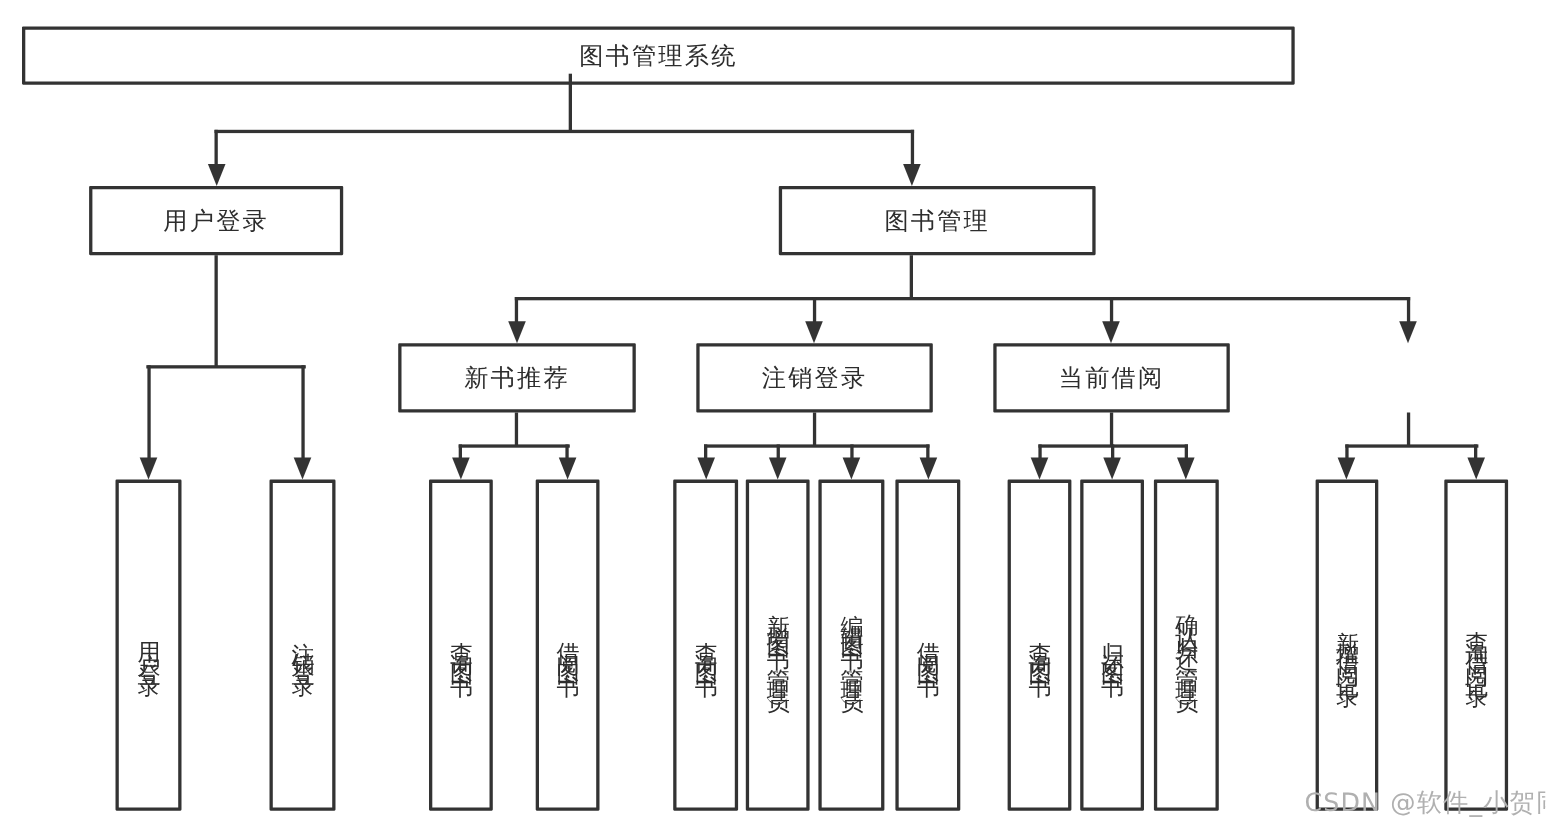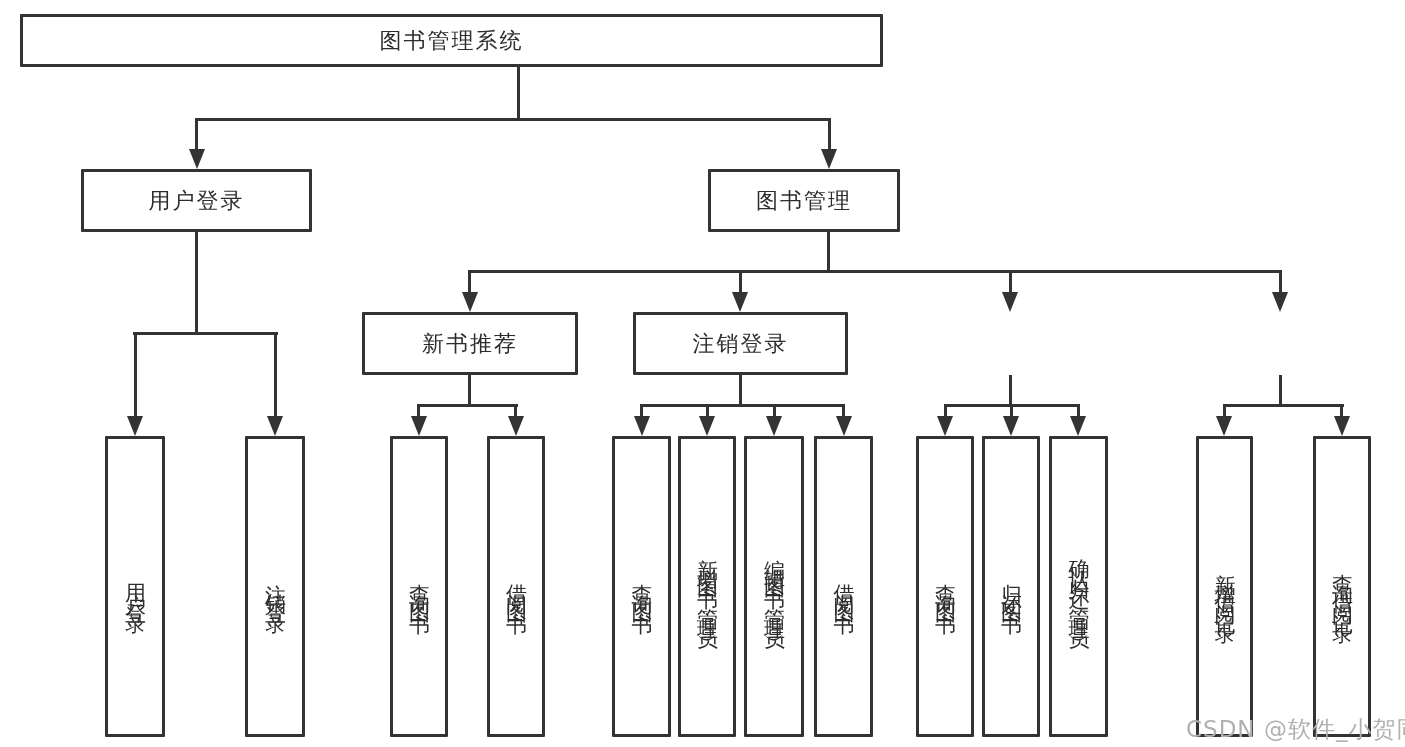--- a/index.html
+++ b/index.html
@@ -34,35 +34,35 @@
   .wm{
     position:absolute;left:1186px;top:714px;font-size:23px;letter-spacing:1px;
     color:var(--watermark);white-space:nowrap;
   }
 </style>
 </head>
 <body>
 
 <div class="stage">
 
-  <div class="node" style="left:20px;top:14px;width:863px;height:53px">
+  <div class="node" style="left:20px;top:24px;width:1157px;height:53px">
     <span>图书管理系统</span>
   </div>
 
   <i class="v" style="left:517px;top:67px;height:53px"></i>
   <i class="h" style="left:195px;top:118px;width:636px"></i>
   <i class="v" style="left:195px;top:118px;height:34px"></i>
   <i class="arw" style="left:189px;top:149px"></i>
   <i class="v" style="left:828px;top:118px;height:34px"></i>
   <i class="arw" style="left:821px;top:149px"></i>
 
   <div class="node" style="left:81px;top:169px;width:231px;height:63px">
     <span>用户登录</span>
   </div>
-  <div class="node" style="left:708px;top:169px;width:192px;height:63px">
+  <div class="node" style="left:708px;top:169px;width:288px;height:63px">
     <span>图书管理</span>
   </div>
 
   <i class="v" style="left:195px;top:232px;height:102px"></i>
   <i class="h" style="left:133px;top:332px;width:145px"></i>
   <i class="v" style="left:134px;top:332px;height:88px"></i>
   <i class="arw" style="left:127px;top:416px"></i>
   <i class="v" style="left:274px;top:332px;height:88px"></i>
   <i class="arw" style="left:267px;top:416px"></i>
 
@@ -75,20 +75,23 @@
   <i class="v" style="left:1009px;top:270px;height:26px"></i>
   <i class="arw" style="left:1002px;top:292px"></i>
   <i class="v" style="left:1279px;top:270px;height:26px"></i>
   <i class="arw" style="left:1272px;top:292px"></i>
 
   <div class="node" style="left:362px;top:312px;width:216px;height:63px">
     <span>新书推荐</span>
   </div>
   <div class="node" style="left:633px;top:312px;width:215px;height:63px">
     <span>注销登录</span>
+  </div>
+  <div class="node" style="left:903px;top:312px;width:215px;height:63px">
+    <span>当前借阅</span>
   </div>
 
   <i class="v" style="left:468px;top:375px;height:31px"></i>
   <i class="h" style="left:417px;top:404px;width:101px"></i>
   <i class="v" style="left:417px;top:404px;height:16px"></i>
   <i class="arw" style="left:411px;top:416px"></i>
   <i class="v" style="left:514px;top:404px;height:16px"></i>
   <i class="arw" style="left:508px;top:416px"></i>
 
   <i class="v" style="left:739px;top:375px;height:31px"></i>

